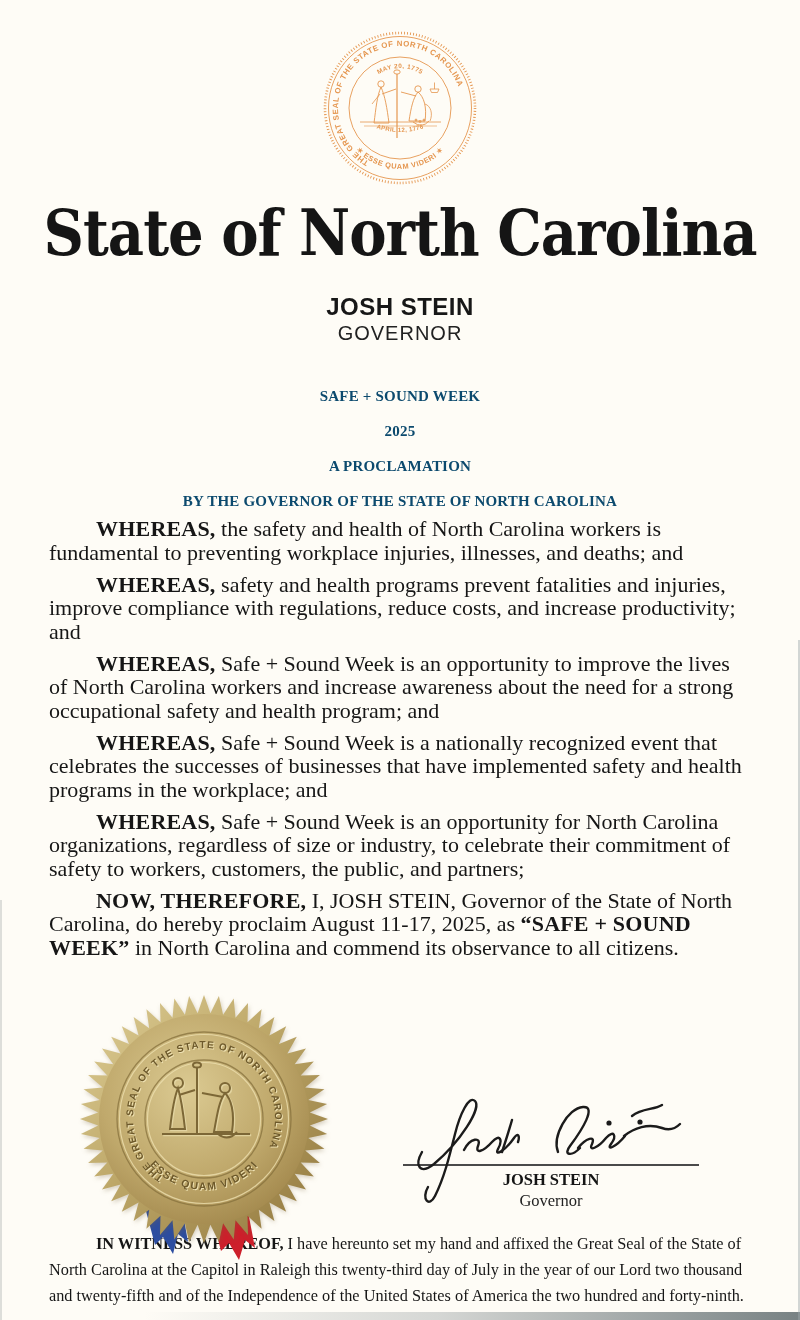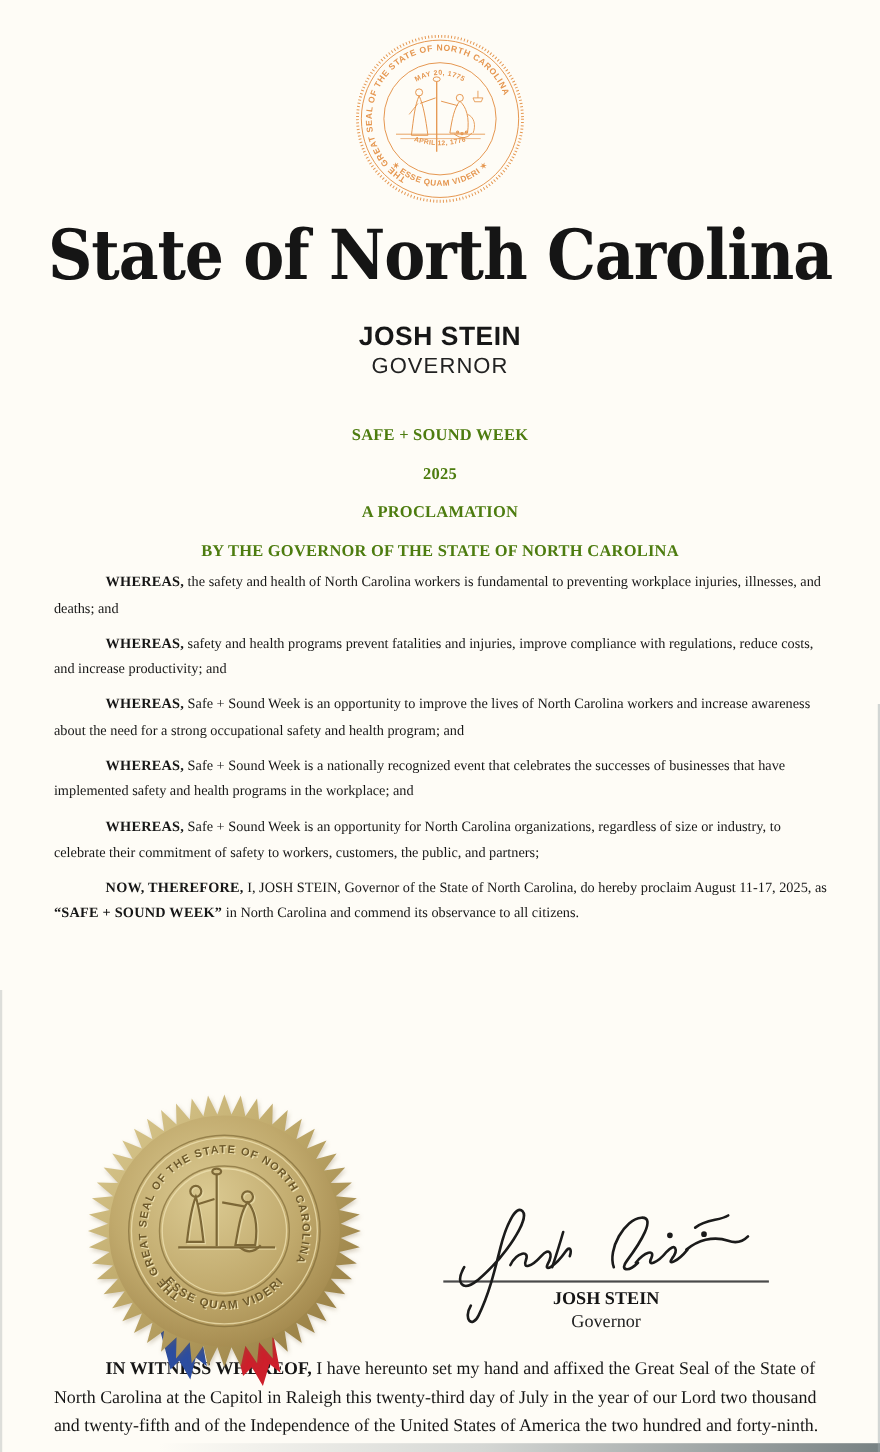--- a/index.html
+++ b/index.html
@@ -30,27 +30,27 @@
     letter-spacing:.5px;color:#171717;
   }
   .gov-title{
     position:absolute;left:0;top:322px;width:800px;text-align:center;
     font-family:"Liberation Sans", sans-serif;font-size:20px;
     letter-spacing:1px;color:#222;
   }
   
   .headings{
     position:absolute;left:0;top:379px;width:800px;text-align:center;
-    font-size:15px;font-weight:700;line-height:35px;color:#4d7c0f;
+    font-size:15px;font-weight:700;line-height:35px;color:#0c4a6e;
     letter-spacing:.2px;
   }
   
   .body-text{
     position:absolute;left:49px;top:517px;width:704px;
-    font-size:13px;line-height:23.5px;color:#161616;
+    font-size:22px;line-height:23.5px;color:#161616;
   }
   .body-text p{margin:0 0 8.5px 0;text-indent:47px;}
   .body-text b{letter-spacing:.2px;}
   .witness{
     position:absolute;left:49px;top:1231px;width:704px;
     font-size:16.3px;line-height:26px;color:#161616;z-index:1;
   }
   .witness p{margin:0;text-indent:47px;}
   
   .ribbons{position:absolute;left:118px;top:1150px;width:170px;height:125px;z-index:3;}

